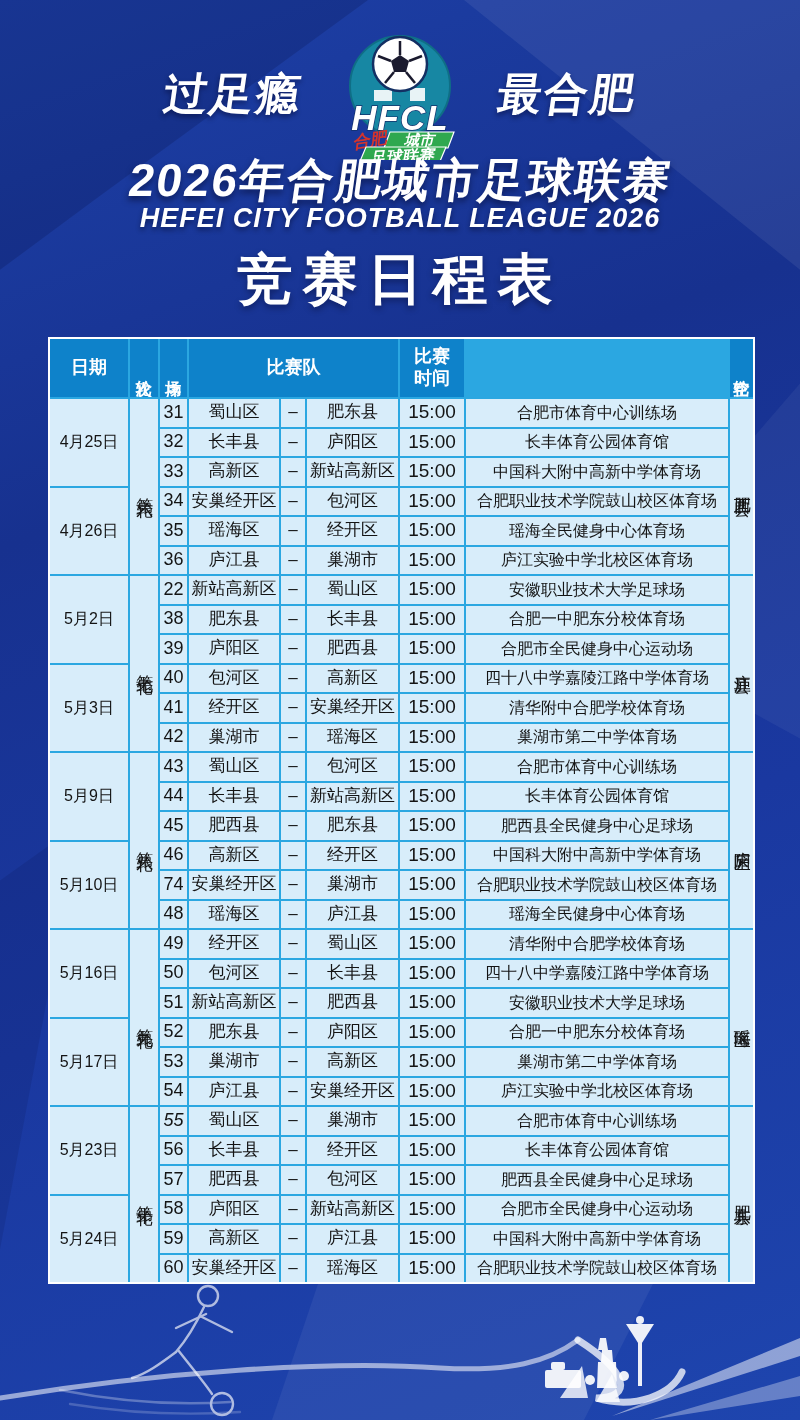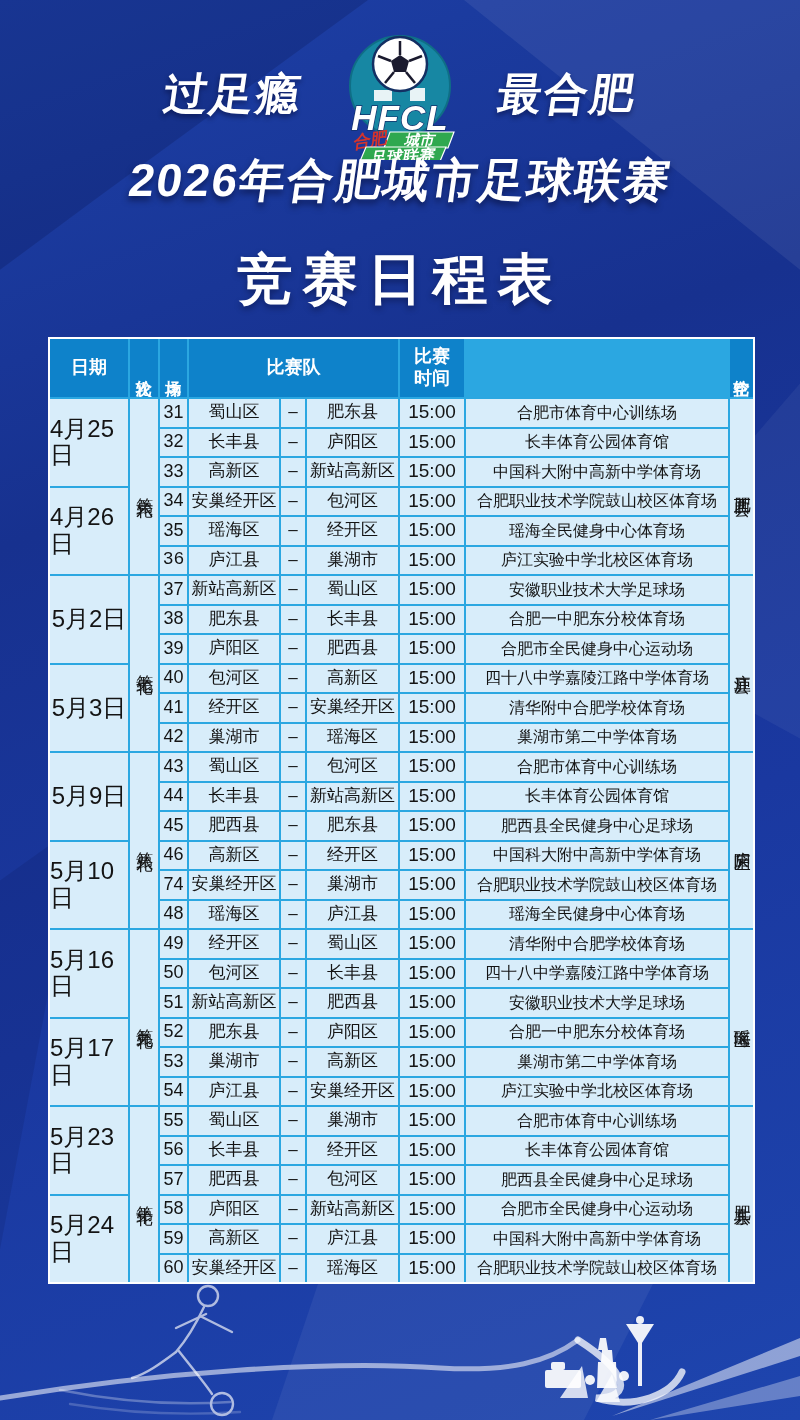--- a/index.html
+++ b/index.html
@@ -39,21 +39,21 @@
   .hcell{background:#0E82CA;color:#fff;font-weight:bold;font-size:18px;text-align:center;}
   .h-date{grid-column:1;grid-row:1;}
   .h-round{grid-column:2;grid-row:1;}
   .h-order{grid-column:3;grid-row:1;}
   .h-teams{grid-column:4 / span 3;grid-row:1;}
   .h-time{grid-column:7;grid-row:1;line-height:1.2;padding:0 11px;box-sizing:border-box;}
   .h-venue{grid-column:8;grid-row:1;}
   .h-bye{grid-column:9;grid-row:1;}
   .vtext{writing-mode:vertical-rl;text-orientation:upright;letter-spacing:1px;font-size:16px;}
   .c-vertical{writing-mode:vertical-rl;text-orientation:upright;letter-spacing:2px;font-size:17px;}
-  .c-date{font-size:24px;}
+  .c-date{font-size:16px;}
   .c-no{font-size:18px;}
   .c-team{font-size:17px;white-space:nowrap;}
   .c-dash{font-size:17px;}
   .c-time{font-size:19px;}
   .c-venue{font-size:16px;white-space:nowrap;}
 
   .footer-art{position:absolute;left:0;bottom:0;width:800px;height:140px;pointer-events:none;}
 </style>
 </head>
 <body>
@@ -84,20 +84,21 @@
       <polygon points="66,104 130,104 124,120 60,120" fill="#2FA84F" stroke="#ffffff" stroke-width="1.2"></polygon>
       <text x="95" y="117" text-anchor="middle" font-size="15" font-weight="bold" font-style="italic" fill="#ffffff">城市</text>
       <text x="46" y="118" text-anchor="middle" font-size="17" font-weight="bold" font-style="italic" fill="#D4342C" transform="rotate(-8 46 118)">合肥</text>
       <polygon points="42,119 122,119 114,138 34,138" fill="#2FA84F" stroke="#ffffff" stroke-width="1.2"></polygon>
       <text x="78" y="134" text-anchor="middle" font-size="16" font-weight="bold" font-style="italic" fill="#ffffff" transform="rotate(-3 78 134)">足球联赛</text>
     </svg>
     <div class="slogan">最合肥</div>
   </div>
 
   <div class="title"><span>2026年合肥城市足球联赛</span></div>
+  <div class="subtitle">HEFEI CITY FOOTBALL LEAGUE 2026</div>
   <div class="section-title">竞赛日程表</div>
 
   <div class="grid">
     <div class="cell hcell h-date">日期</div>
     <div class="cell hcell h-round vtext">轮次</div>
     <div class="cell hcell h-order vtext">场序</div>
     <div class="cell hcell h-teams">比赛队</div>
     <div class="cell hcell h-time">比赛时间</div>
     <div class="cell hcell h-bye vtext">轮空</div>
   <div class="cell c-date" style="grid-area: 2 / 1 / span 3;">4月25日</div>
@@ -125,30 +126,30 @@
       <div class="cell c-dash" style="grid-area: 5 / 5;">–</div>
       <div class="cell c-team" style="grid-area: 5 / 6;">包河区</div>
       <div class="cell c-time" style="grid-area: 5 / 7;">15:00</div>
       <div class="cell c-venue" style="grid-area: 5 / 8;">合肥职业技术学院鼓山校区体育场</div>
       <div class="cell c-no" style="grid-area: 6 / 3; text-align: center;">35</div>
       <div class="cell c-team" style="grid-area: 6 / 4;">瑶海区</div>
       <div class="cell c-dash" style="grid-area: 6 / 5;">–</div>
       <div class="cell c-team" style="grid-area: 6 / 6;">经开区</div>
       <div class="cell c-time" style="grid-area: 6 / 7;">15:00</div>
       <div class="cell c-venue" style="grid-area: 6 / 8;">瑶海全民健身中心体育场</div>
-      <div class="cell c-no" style="grid-area: 7 / 3; font-family: Liberation Mono, monospace;">36</div>
+      <div class="cell c-no" style="grid-area: 7 / 3;">36</div>
       <div class="cell c-team" style="grid-area: 7 / 4;">庐江县</div>
       <div class="cell c-dash" style="grid-area: 7 / 5;">–</div>
       <div class="cell c-team" style="grid-area: 7 / 6;">巢湖市</div>
       <div class="cell c-time" style="grid-area: 7 / 7;">15:00</div>
       <div class="cell c-venue" style="grid-area: 7 / 8;">庐江实验中学北校区体育场</div>
       <div class="cell c-vertical" style="grid-area: 2 / 2 / span 6;">第六轮</div>
       <div class="cell c-vertical" style="grid-area: 2 / 9 / span 6;">肥西县</div>
       <div class="cell c-date" style="grid-area: 8 / 1 / span 3;">5月2日</div>
-      <div class="cell c-no" style="grid-area: 8 / 3;">37</div>
+      <div class="cell c-no" style="grid-area: 8 / 3;">22</div>
       <div class="cell c-team" style="grid-area: 8 / 4;">新站高新区</div>
       <div class="cell c-dash" style="grid-area: 8 / 5;">–</div>
       <div class="cell c-team" style="grid-area: 8 / 6;">蜀山区</div>
       <div class="cell c-time" style="grid-area: 8 / 7;">15:00</div>
       <div class="cell c-venue" style="grid-area: 8 / 8;">安徽职业技术大学足球场</div>
       <div class="cell c-no" style="grid-area: 9 / 3;">38</div>
       <div class="cell c-team" style="grid-area: 9 / 4;">肥东县</div>
       <div class="cell c-dash" style="grid-area: 9 / 5;">–</div>
       <div class="cell c-team" style="grid-area: 9 / 6;">长丰县</div>
       <div class="cell c-time" style="grid-area: 9 / 7;">15:00</div>
@@ -254,21 +255,21 @@
       <div class="cell c-venue" style="grid-area: 24 / 8;">巢湖市第二中学体育场</div>
       <div class="cell c-no" style="grid-area: 25 / 3;">54</div>
       <div class="cell c-team" style="grid-area: 25 / 4;">庐江县</div>
       <div class="cell c-dash" style="grid-area: 25 / 5;">–</div>
       <div class="cell c-team" style="grid-area: 25 / 6;">安巢经开区</div>
       <div class="cell c-time" style="grid-area: 25 / 7;">15:00</div>
       <div class="cell c-venue" style="grid-area: 25 / 8;">庐江实验中学北校区体育场</div>
       <div class="cell c-vertical" style="grid-area: 20 / 2 / span 6;">第九轮</div>
       <div class="cell c-vertical" style="grid-area: 20 / 9 / span 6;">瑶海区</div>
       <div class="cell c-date" style="grid-area: 26 / 1 / span 3;">5月23日</div>
-      <div class="cell c-no" style="grid-area: 26 / 3;">55</div>
+      <div class="cell c-no" style="grid-area: 26 / 3; font-style: italic;">55</div>
       <div class="cell c-team" style="grid-area: 26 / 4;">蜀山区</div>
       <div class="cell c-dash" style="grid-area: 26 / 5;">–</div>
       <div class="cell c-team" style="grid-area: 26 / 6;">巢湖市</div>
       <div class="cell c-time" style="grid-area: 26 / 7;">15:00</div>
       <div class="cell c-venue" style="grid-area: 26 / 8;">合肥市体育中心训练场</div>
       <div class="cell c-no" style="grid-area: 27 / 3;">56</div>
       <div class="cell c-team" style="grid-area: 27 / 4;">长丰县</div>
       <div class="cell c-dash" style="grid-area: 27 / 5;">–</div>
       <div class="cell c-team" style="grid-area: 27 / 6;">经开区</div>
       <div class="cell c-time" style="grid-area: 27 / 7;">15:00</div>

